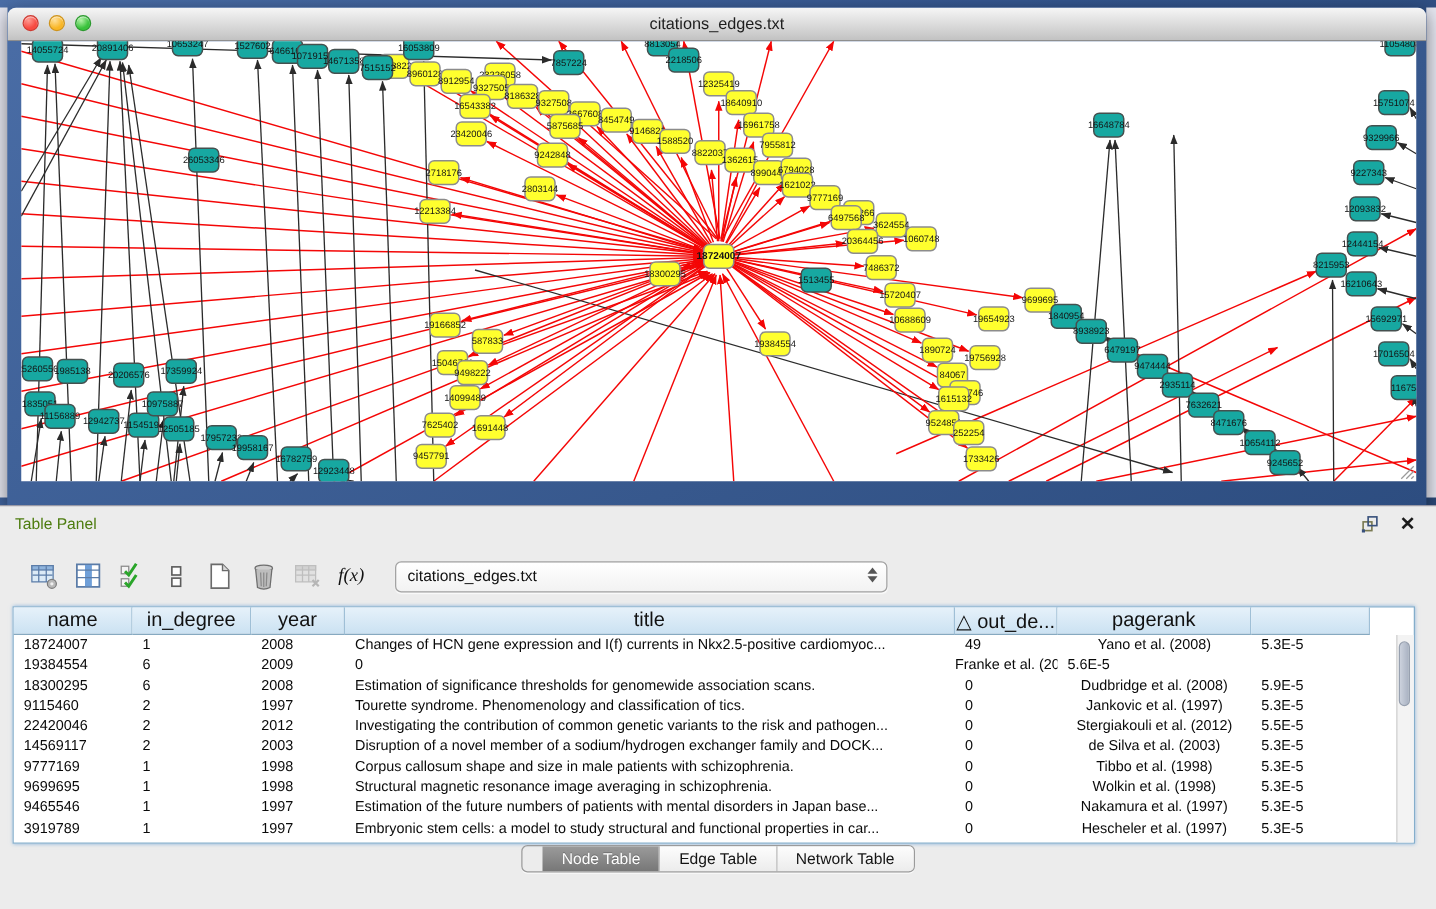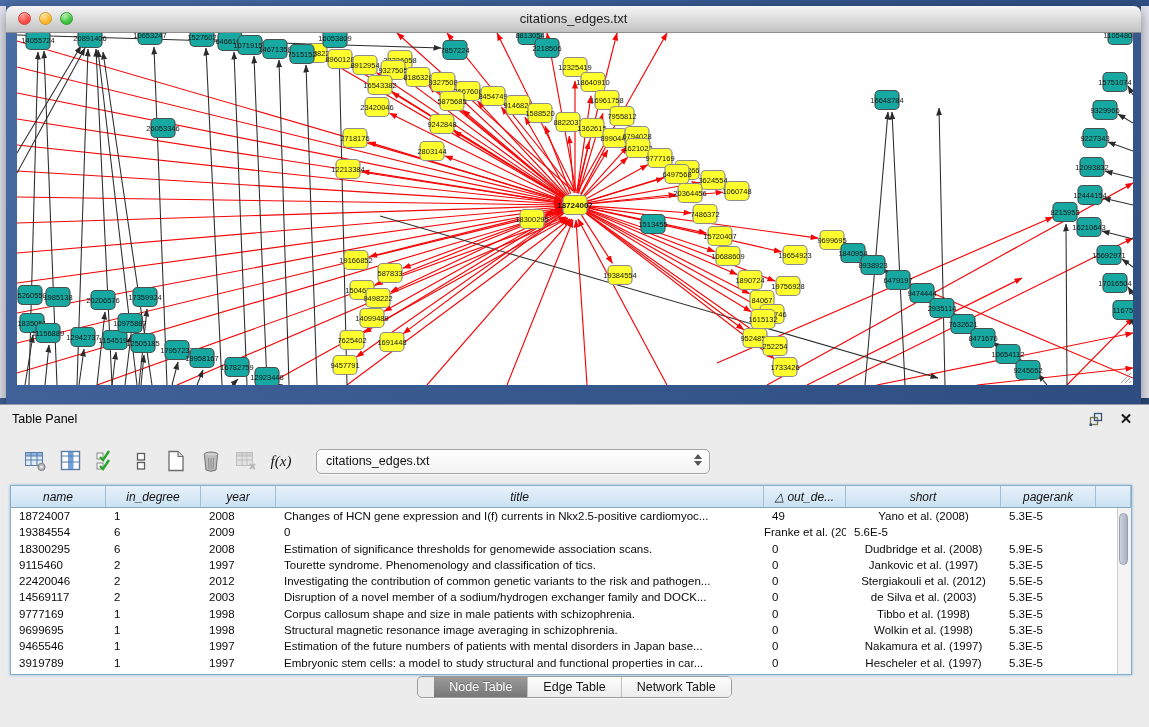--- a/index.html
+++ b/index.html
@@ -37,21 +37,21 @@
     font-size:13px;color:#1d1d1d;
   }
   .net-canvas{
     position:absolute;left:11px;top:27px;width:1116px;height:352px;
     background:#ffffff;
   }
   .net-canvas svg{display:block;}
   
   .table-panel{position:absolute;left:0;top:404px;width:1149px;height:323px;background:#ececec;border-top:1px solid #9a9aa6;}
   .tp-header{position:relative;height:28px;}
-  .tp-title{position:absolute;left:12px;top:7px;font-size:12.5px;color:#000000;}
+  .tp-title{position:absolute;left:12px;top:7px;font-size:12.5px;color:#4d7c0f;}
   .tp-header-btns{position:absolute;right:14px;top:5px;display:flex;gap:12px;align-items:center;}
   .tp-float,.tp-close{width:18px;height:18px;display:flex;align-items:center;justify-content:center;cursor:default;}
   .tp-close{font-size:15px;font-weight:bold;color:#1a1a1a;}
   .tp-toolbar{position:absolute;left:0;top:36px;height:40px;display:flex;align-items:center;padding-left:22px;gap:7px;}
   .tbtn{width:28px;height:28px;display:flex;align-items:center;justify-content:center;}
   .tbtn.disabled{opacity:.55;}
   .fx{font-family:"Liberation Serif",serif;font-style:italic;font-size:15px;color:#111;}
   .combo{
     margin-left:14px;width:392px;height:23px;border:1px solid #a3a3a3;border-radius:5px;
     background:linear-gradient(#ffffff,#f2f2f2);display:flex;align-items:center;
@@ -63,22 +63,22 @@
   .combo-arrows .down{width:0;height:0;border-left:4px solid transparent;border-right:4px solid transparent;border-top:5px solid #555;}
   
   .table-wrap{
     position:absolute;left:10px;top:80px;width:1120px;height:188px;background:#fff;
     border:1px solid #85aecb;box-shadow:0 0 3px rgba(90,150,210,.65);
   }
   .thead{display:grid;grid-template-columns:95px 95px 75px 488px 82px 155px 95px 1fr;height:22px;}
   .th{
     background:linear-gradient(#e6f1fa,#cbe2f2);
     border-right:1px solid #9fbfd6;border-bottom:1px solid #86a9c0;
-    font-size:12px;color:#111;display:flex;align-items:center;justify-content:center;
-    overflow:hidden;white-space:nowrap;font-style:italic;
+    font-size:16px;color:#111;display:flex;align-items:center;justify-content:center;
+    overflow:hidden;white-space:nowrap;
   }
   .tbody{position:absolute;left:0;top:22px;right:13px;bottom:0;overflow:hidden;}
   .tr{display:grid;grid-template-columns:95px 95px 75px 488px 82px 155px 95px 1fr;height:16.3px;}
   .td{font-size:11.5px;color:#0a0a0a;line-height:16.3px;padding-left:8px;overflow:hidden;white-space:nowrap;}
   .td.center{text-align:center;padding-left:0;}
   .vscroll{position:absolute;right:0;top:22px;bottom:0;width:13px;background:#f3f3f3;border-left:1px solid #cfcfcf;}
   .vthumb{position:absolute;left:1px;top:5px;width:9px;height:52px;border-radius:5px;
     background:linear-gradient(90deg,#ccd2dd,#a9b2c2);border:1px solid #97a0af;box-sizing:border-box;}
   
   .tabs-bar{position:absolute;left:0;top:271px;width:100%;display:flex;justify-content:center;}
@@ -576,21 +576,20 @@
     </div>
   </div>
 
   <div class="table-wrap">
     <div class="thead" id="thead">
         <div class="th">name</div>
         <div class="th">in_degree</div>
         <div class="th">year</div>
         <div class="th">title</div>
         <div class="th">△ out_de...</div>
-        <div class="th">short</div>
         <div class="th">pagerank</div>
         <div class="th"></div>
       </div>
     <div class="tbody" id="tbody">
         <div class="tr">
           <div class="td">18724007</div>
           <div class="td">1</div>
           <div class="td">2008</div>
           <div class="td">Changes of HCN gene expression and I(f) currents in Nkx2.5-positive cardiomyoc...</div>
           <div class="td">49</div>

